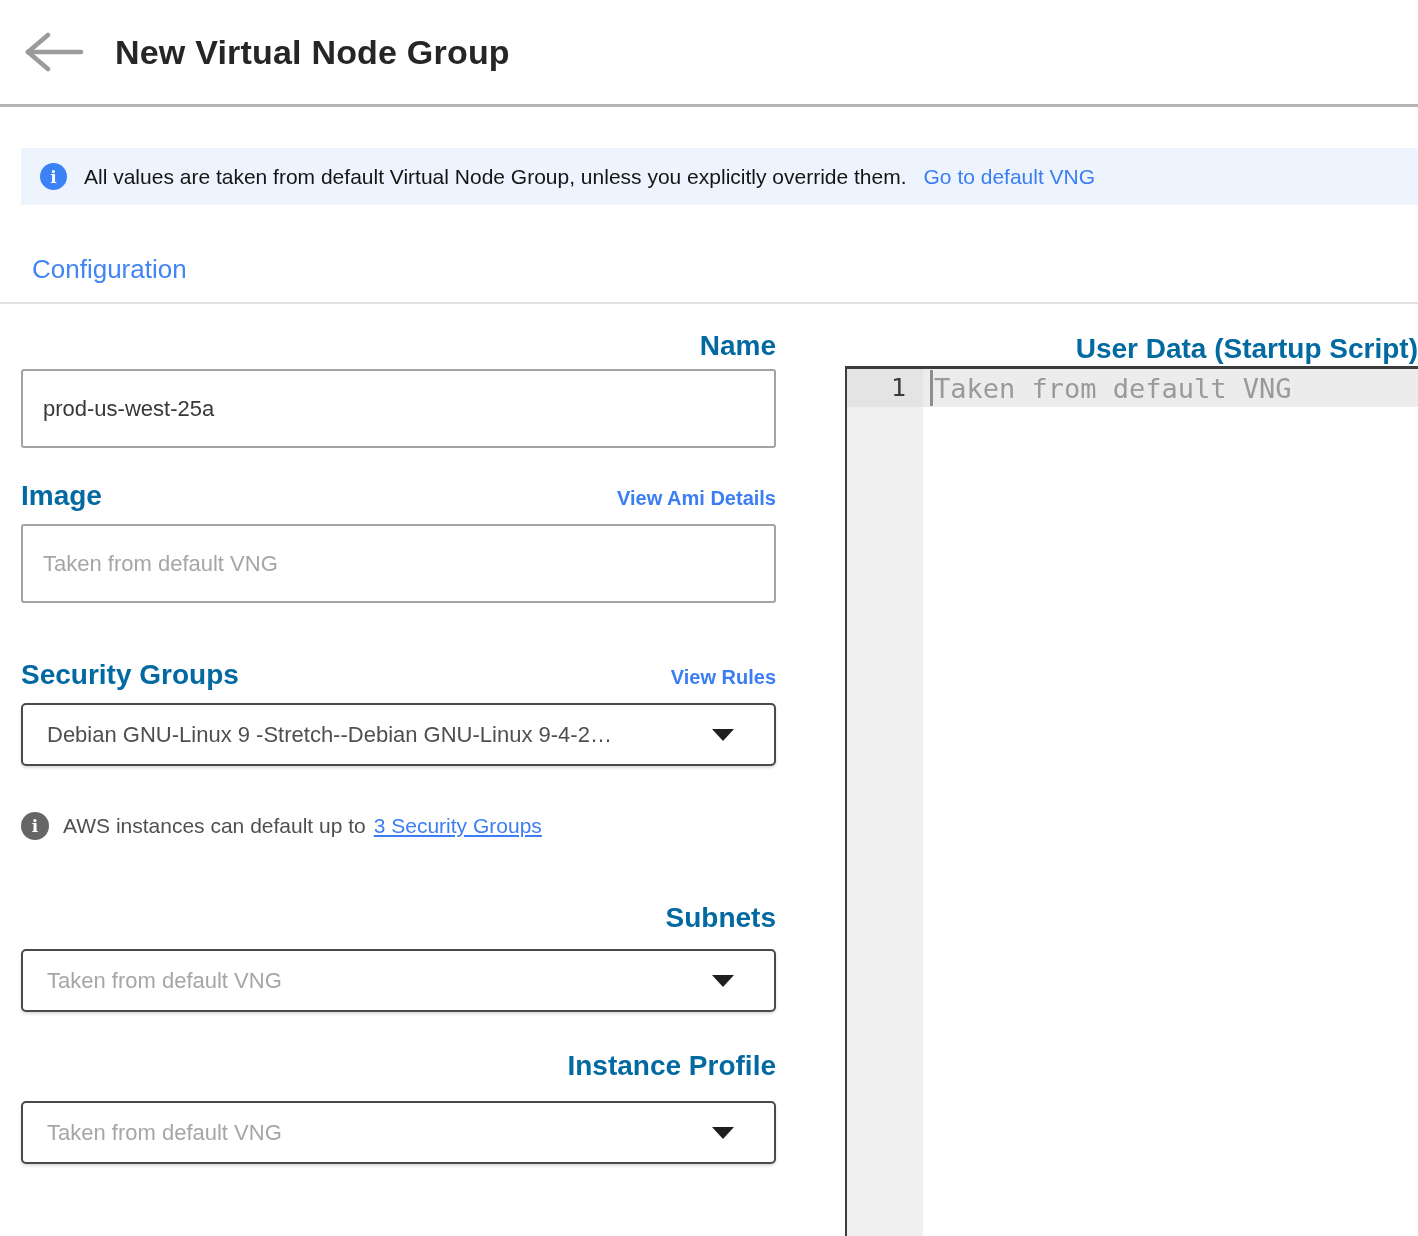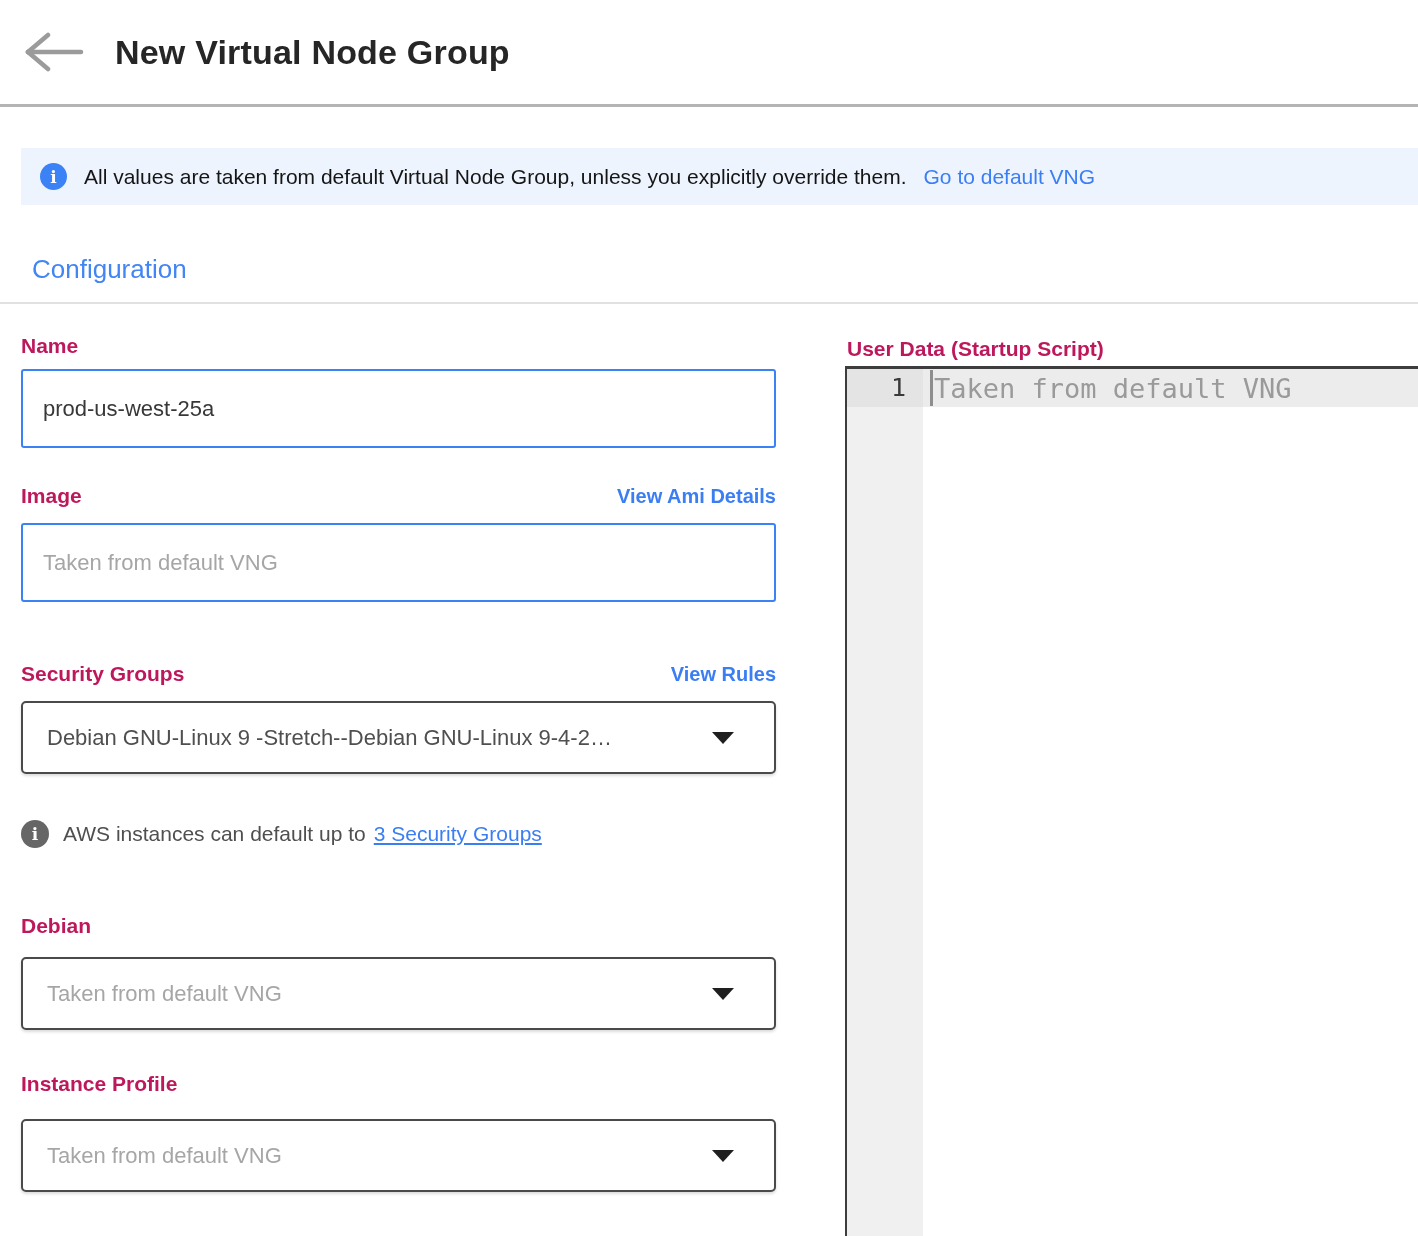--- a/index.html
+++ b/index.html
@@ -40,38 +40,38 @@
   .banner-text { margin-left: 17px; color: #151515; }
   .link { color: #3b7ef3; text-decoration: none; cursor: pointer; }
   .banner .link { margin-left: 17px; }
 
   
   .section-title { margin: 49px 0 0 32px; font-size: 26px; color: #4285f4; font-weight: 400; }
   .section-divider { height: 2px; background: #e1e1e1; margin-top: 17px; }
 
   
   .col-left { position: absolute; left: 21px; top: 332px; width: 755px; }
-  .field-label { font-size: 21px; font-weight: 600; color: #be185d; line-height: 27px; }
+  .field-label { font-size: 28px; font-weight: 600; color: #0369a1; line-height: 27px; text-align: right; }
   .label-row { display: flex; justify-content: space-between; align-items: baseline; margin-bottom: 14px; }
   .label-row .link { font-size: 20px; font-weight: 600; }
   .mb10 { margin-bottom: 10px; }
 
   .text-input {
     width: 100%; height: 79px;
-    border: 2px solid #3b82f6; border-radius: 3px;
+    border: 2px solid #a3a3a3; border-radius: 3px;
     padding: 0 20px; font-size: 22px; color: #383838;
     font-family: "Liberation Sans", sans-serif;
     background: #ffffff; outline: none;
   }
   .text-input::placeholder { color: #a6a6a6; opacity: 1; }
   .name-block .text-input { margin-bottom: 34px; }
   .image-block .text-input { margin-bottom: 58px; }
 
   .dropdown {
-    width: 100%; height: 73px;
+    width: 100%; height: 63px;
     border: 2px solid #4a4a4a; border-radius: 5px;
     background: #ffffff;
     display: flex; align-items: center; justify-content: space-between;
     padding: 0 40px 0 24px; cursor: pointer;
     box-shadow: 0 2px 3px rgba(0,0,0,0.14);
   }
   .dropdown-value { font-size: 22px; color: #4f4f4f; white-space: nowrap; overflow: hidden; }
   .dropdown-value.placeholder { color: #a6a6a6; }
   .caret {
     width: 0; height: 0; flex: 0 0 auto; margin-left: 16px;
@@ -159,21 +159,21 @@
     </div>
   </div>
 
   <div class="info-row">
     <span class="info-badge gray">i</span>
     <span>AWS instances can default up to</span>
     <a class="link">3 Security Groups</a>
   </div>
 
   <div class="subnets-block">
-    <div class="field-label" style="margin-bottom:18px">Debian</div>
+    <div class="field-label" style="margin-bottom:18px">Subnets</div>
     <div class="dropdown">
       <span class="dropdown-value placeholder">Taken from default VNG</span>
       <span class="caret"></span>
     </div>
   </div>
 
   <div class="ip-block">
     <div class="field-label" style="margin-bottom:22px">Instance Profile</div>
     <div class="dropdown">
       <span class="dropdown-value placeholder">Taken from default VNG</span>

